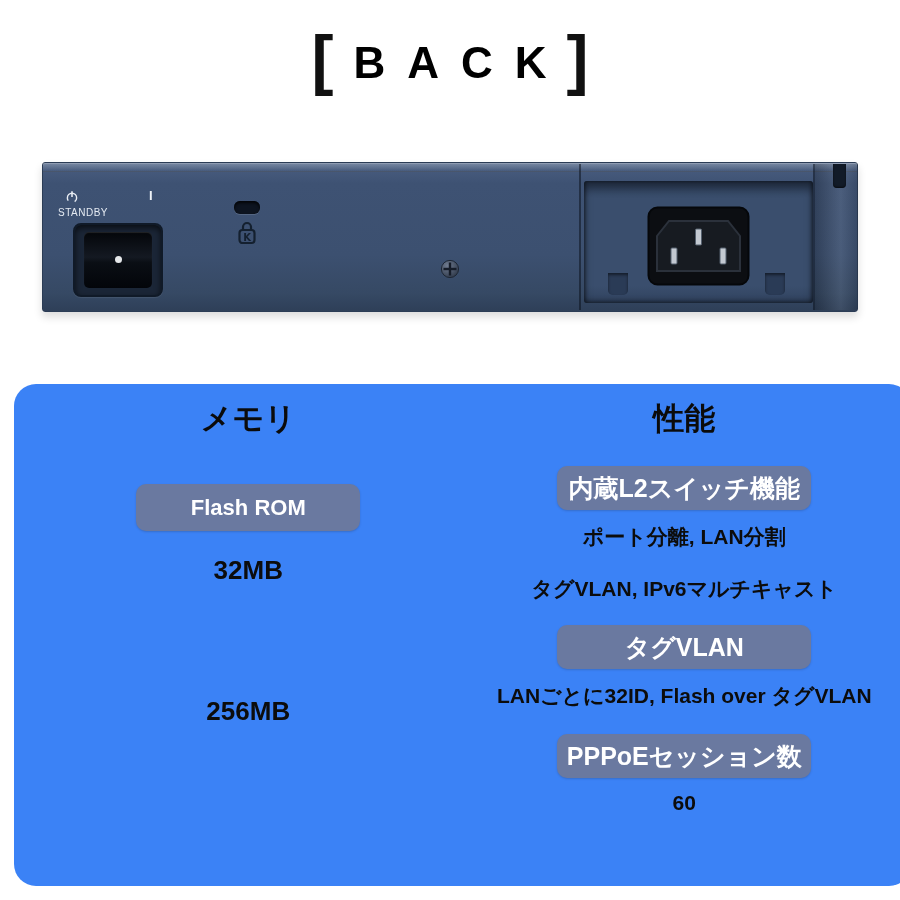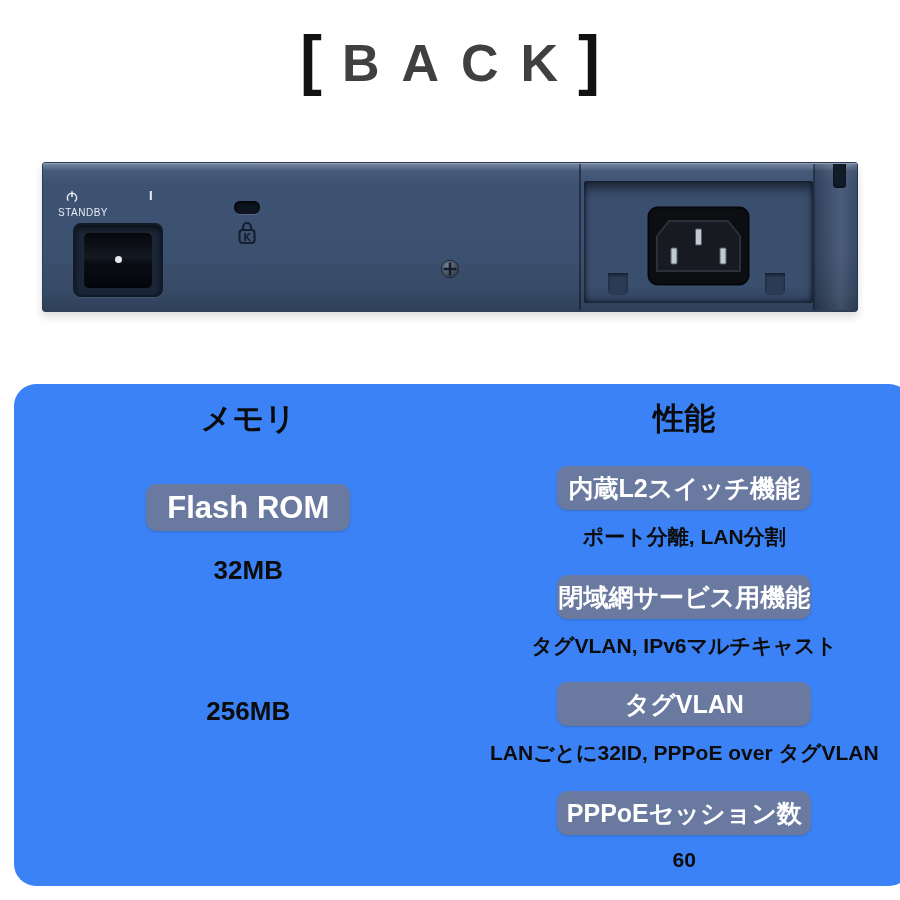--- a/index.html
+++ b/index.html
@@ -10,21 +10,21 @@
     color:#0b0b0b;
   }
 
   
   .title-row {
     position:absolute; top:26px; left:0; right:0;
     display:flex; justify-content:center; align-items:center;
   }
   .bracket { font-size:66px; font-weight:600; line-height:1; color:#111; padding-bottom:8px; }
   .title-label {
-    font-size:52px; font-weight:800; line-height:1; color:#404040;
+    font-size:44px; font-weight:800; line-height:1; color:#000000;
     letter-spacing:22px; margin:0 -2px 0 20px; padding-right:0;
   }
   .bracket.close { margin-left:0px; }
 
   
   .device { position:absolute; left:42px; top:162px; width:816px; height:150px; }
   .chassis {
     position:absolute; inset:0; border-radius:3px;
     background:linear-gradient(180deg,#55698a 0%, #45597b 6%, #3e5273 14%, #3c5070 62%, #364964 88%, #2e3f58 100%);
     border:1px solid #2b3c55;
@@ -89,21 +89,21 @@
   .col h2 { margin:0; font-size:31px; font-weight:800; color:#0b0b0b; }
   .col-memory h2 { margin-bottom:44px; }
   .col-perf h2 { margin-bottom:26px; }
 
   .badge {
     background:#6a79a0; color:#ffffff; font-weight:700;
     display:flex; align-items:center; justify-content:center;
     border-radius:10px; box-shadow:0 1px 2px rgba(40,50,80,.25);
     white-space:nowrap;
   }
-  .badge-mem { width:204px; height:47px; font-size:31px; margin-bottom:24px; }
+  .badge-mem { width:224px; height:47px; font-size:22px; margin-bottom:24px; }
   .badge-perf { width:254px; height:44px; font-size:25px; margin-bottom:13px; }
 
   .val { font-weight:700; color:#0c0c0c; white-space:nowrap;text-align:right; }
   .val-mem { font-size:26px; }
   .val-mem.first { margin-bottom:110px; }
   .val-perf { font-size:21px; }
   .gap-a { margin-bottom:24px; } 
   .gap-b { margin-bottom:22px; } 
   .gap-c { margin-bottom:24px; } 
 </style>
@@ -181,23 +181,22 @@
     <div class="val val-mem first">32MB</div>
     <div class="val val-mem">256MB</div>
   </div>
 
   <div class="col col-perf">
     <h2>性能</h2>
 
     <div class="badge badge-perf">内蔵L2スイッチ機能</div>
     <div class="val val-perf gap-a">ポート分離, LAN分割</div>
 
-    <div class="badge badge-perf">閉域網サービス用機能</div>
     <div class="val val-perf gap-b">タグVLAN, IPv6マルチキャスト</div>
 
     <div class="badge badge-perf">タグVLAN</div>
-    <div class="val val-perf gap-c">LANごとに32ID, PPPoE over タグVLAN</div>
+    <div class="val val-perf gap-c">LANごとに32ID, Flash over タグVLAN</div>
 
     <div class="badge badge-perf">PPPoEセッション数</div>
     <div class="val val-perf">60</div>
   </div>
 
 </div>
 
 </body></html>

